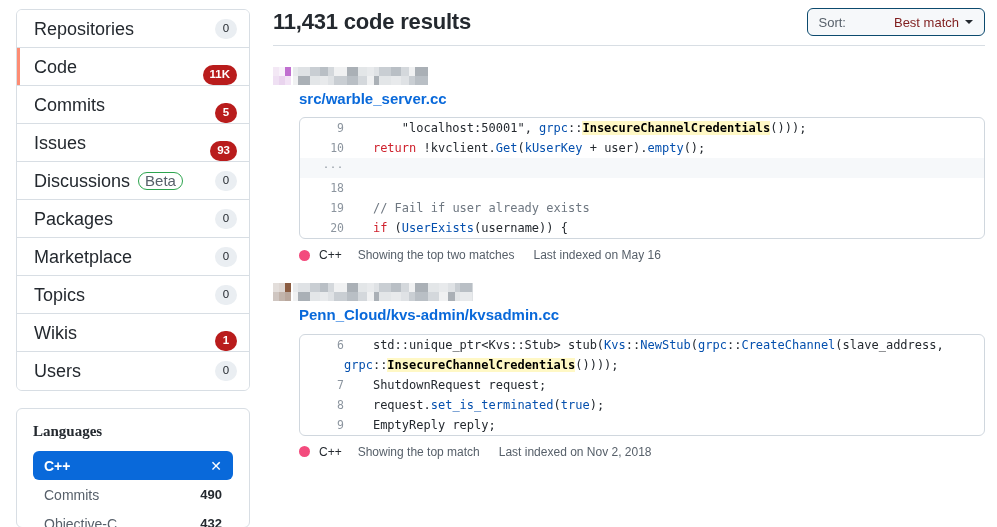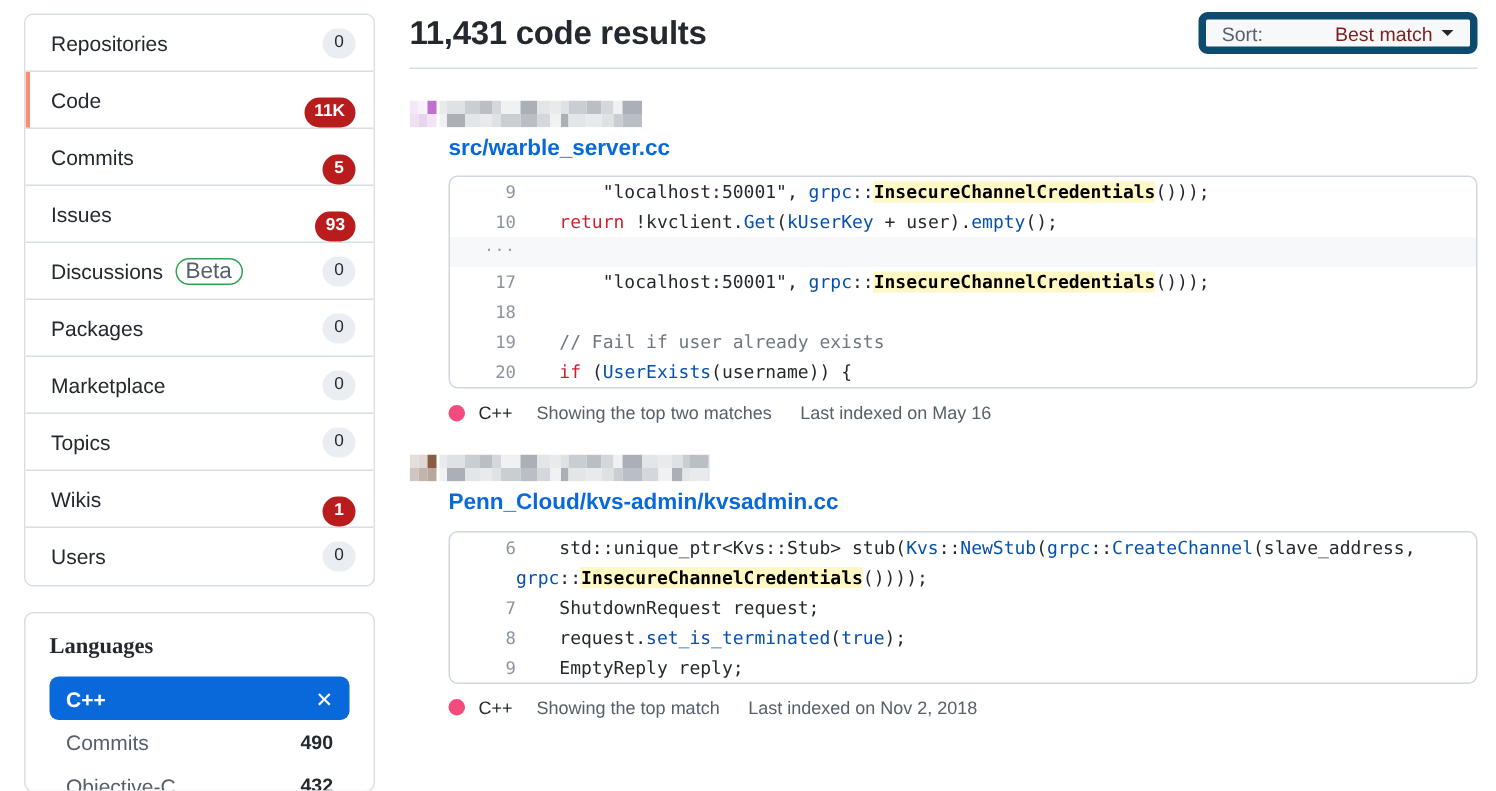--- a/index.html
+++ b/index.html
@@ -59,21 +59,21 @@
     left: 0; top: 0; bottom: 0;
     width: 3px;
     background: #fd8c73;
   }
   .nav-left {
     display: flex;
     align-items: center;
     gap: 8px;
     white-space: nowrap;
   }
-  .nav-label { font-size: 14px; line-height: 1; }
+  .nav-label { font-size: 18px; line-height: 1; }
 
   .beta-badge {
     display: inline-flex;
     align-items: center;
     height: 18px;
     padding: 0 6px;
     border: 1px solid #2da44e;
     border-radius: 9px;
     font-size: 15px;
     color: #57606a;
@@ -154,21 +154,21 @@
     font-weight: 700;
     color: #24292f;
     letter-spacing: -0.2px;
   }
   .sort-btn {
     display: inline-flex;
     align-items: center;
     gap: 4px;
     height: 28px;
     padding: 0 11px;
-    border: 5px solid #0c4a6e;
+    border: 1px solid #0c4a6e;
     border-radius: 6px;
     background: #f6f8fa;
     font-size: 13px;
     cursor: pointer;
     white-space: nowrap;
   }
   .sort-label { color: #57606a; }
   .sort-value { color: #7f1d1d; font-weight: 400; margin-left: 44px; }
   .caret {
     width: 0; height: 0;
@@ -419,24 +419,20 @@
                   <td class="ln">9</td>
                   <td class="src"><span class="k-plain">        </span><span class="k-plain">"localhost:50001"</span><span class="k-plain">, </span><span class="k-fn">grpc</span><span class="k-plain">::</span><span class="k-hl">InsecureChannelCredentials</span><span class="k-plain">()));</span></td>
                 </tr>
                 <tr>
                   <td class="ln">10</td>
                   <td class="src"><span class="k-plain">    </span><span class="k-kw">return</span><span class="k-plain"> !kvclient.</span><span class="k-fn">Get</span><span class="k-plain">(</span><span class="k-fn">kUserKey</span><span class="k-plain"> + user).</span><span class="k-fn">empty</span><span class="k-plain">();</span></td>
                 </tr>
                 <tr class="fold">
                   <td class="ln">···</td>
                   <td class="src"></td>
-                </tr>
-                <tr>
-                  <td class="ln">17</td>
-                  <td class="src"><span class="k-plain">        </span><span class="k-plain">"localhost:50001"</span><span class="k-plain">, </span><span class="k-fn">grpc</span><span class="k-plain">::</span><span class="k-hl">InsecureChannelCredentials</span><span class="k-plain">()));</span></td>
                 </tr>
                 <tr>
                   <td class="ln">18</td>
                   <td class="src">&nbsp;</td>
                 </tr>
                 <tr>
                   <td class="ln">19</td>
                   <td class="src"><span class="k-plain">    </span><span class="k-cm">// Fail if user already exists</span></td>
                 </tr>
                 <tr>

